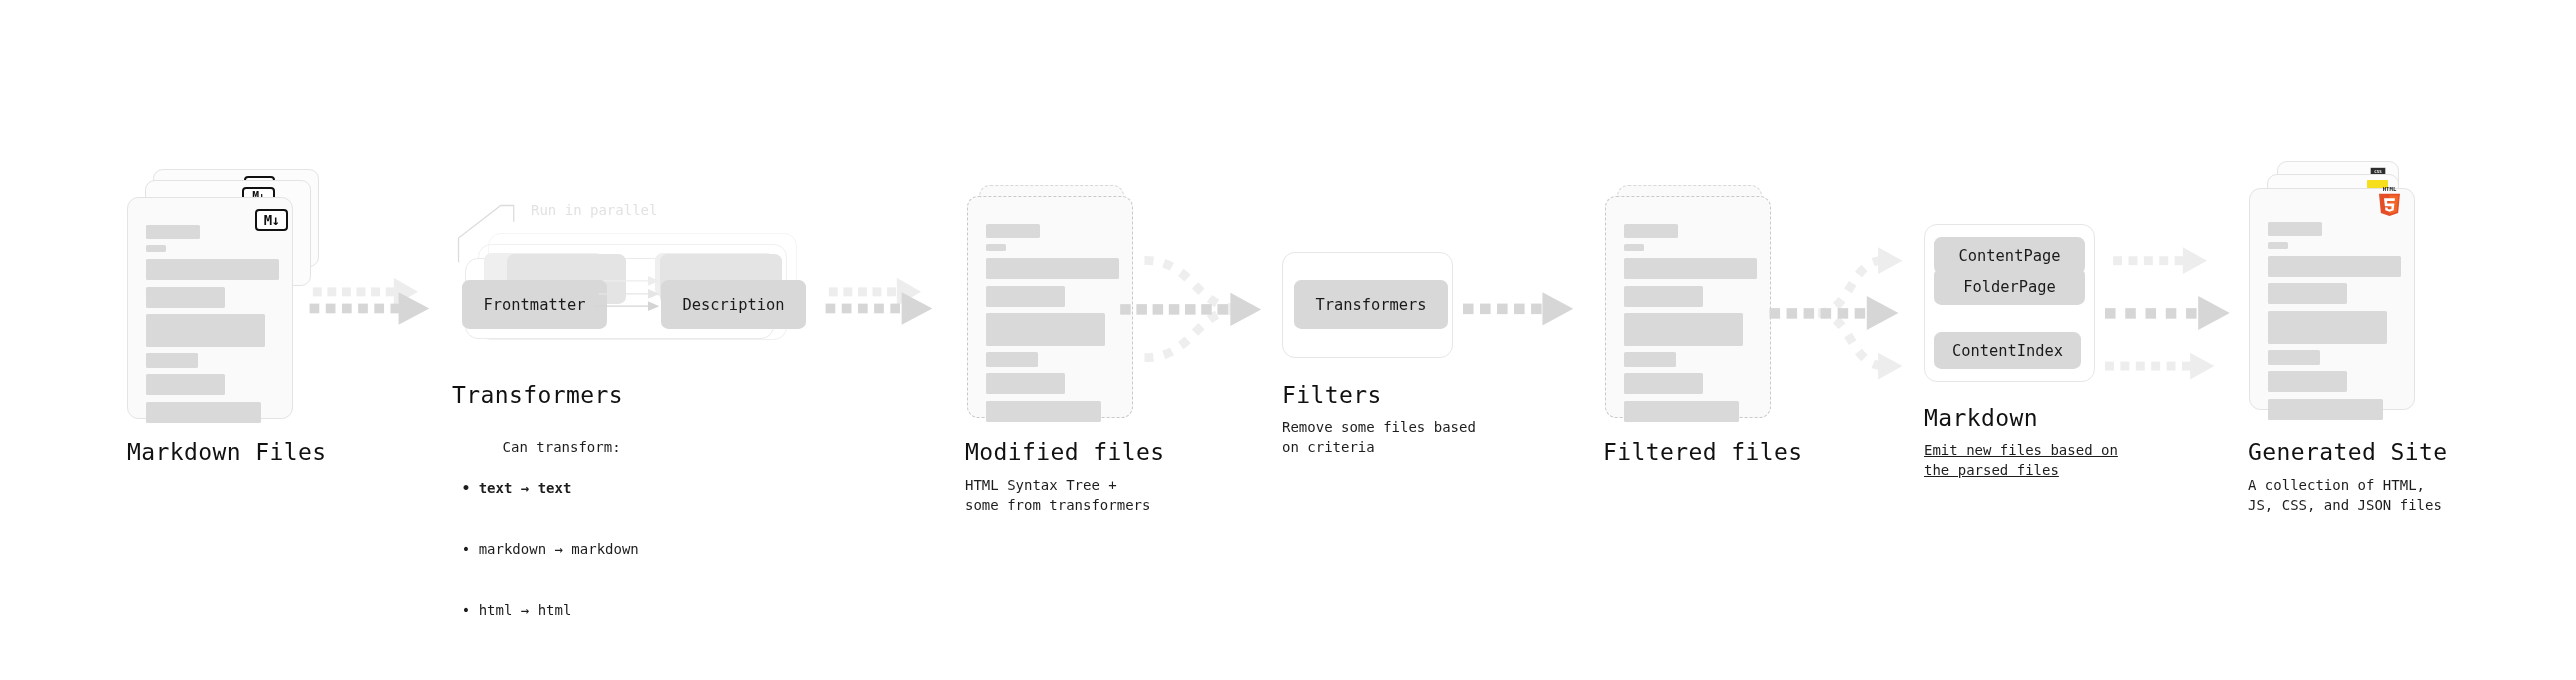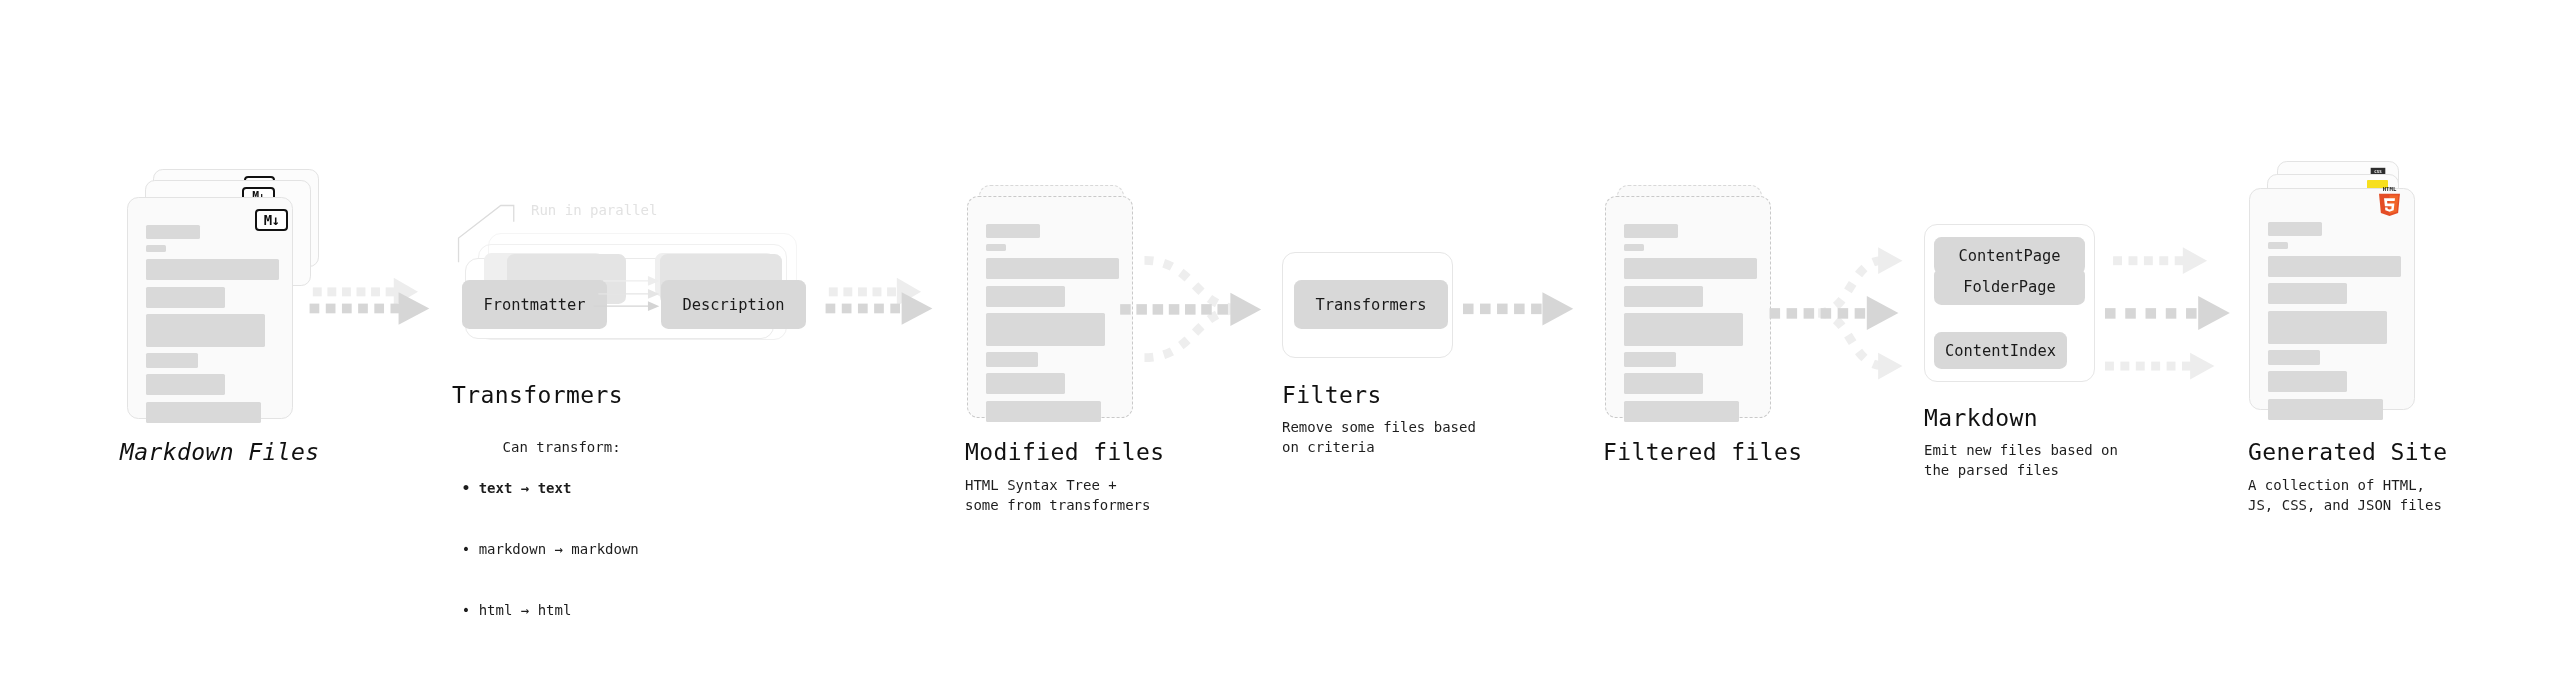--- a/index.html
+++ b/index.html
@@ -118,21 +118,21 @@
       <div class="bar" style="left:18px;top:116px;width:119px;height:32.5px;"></div>
       <div class="bar" style="left:18px;top:155px;width:52px;height:14.6px;"></div>
       <div class="bar" style="left:18px;top:176px;width:79px;height:21px;"></div>
       <div class="bar" style="left:18px;top:204px;width:115px;height:21px;"></div>
     </div>
 
     <div class="md-badge" style="left:255px;top:209px;width:33px;height:22px;font-size:14px;">
       <span>M↓</span>
     </div>
 
-    <div class="title" style="left:120px;top:439px;font-style:italic;">Markdown Files</div>
+    <div class="title" style="left:127px;top:439px;">Markdown Files</div>
   </div>
 
   <svg style="left:309px;top:268px;width:163px;height:89px;" viewBox="0 0 200 110">
     <g fill="#ededed">
       <rect x="4" y="24" width="11" height="11"></rect>
       <rect x="22" y="24" width="11" height="11"></rect>
       <rect x="40" y="24" width="11" height="11"></rect>
       <rect x="58" y="24" width="11" height="11"></rect>
       <rect x="76" y="24" width="11" height="11"></rect>
       <rect x="94" y="24" width="11" height="11"></rect>
@@ -311,26 +311,26 @@
 
   <div>
     <div class="panel" style="left:1924px;top:224px;width:171px;height:158px;"></div>
 
     <div class="chip" style="left:1934px;top:237px;width:151px;height:37px;">
       <span>ContentPage</span>
     </div>
     <div class="chip" style="left:1934px;top:268px;width:151px;height:37px;">
       <span>FolderPage</span>
     </div>
-    <div class="chip" style="left:1934px;top:332px;width:133px;height:37px;">
+    <div class="chip" style="left:1934px;top:332px;width:147px;height:37px;">
       <span>ContentIndex</span>
     </div>
 
     <div class="title" style="left:1924px;top:405px;">Markdown</div>
-    <div class="sub" style="left:1924px;top:440px;">Emit new files based on
+    <div class="sub" style="left:1924px;top:440px;text-decoration:underline;">Emit new files based on
 the parsed files</div>
   </div>
 
   <svg style="left:2105px;top:236px;width:154px;height:154px;" viewBox="0 0 190 190">
     <g fill="#ededed">
       <rect x="10" y="25" width="11" height="11"></rect>
       <rect x="29" y="25" width="11" height="11"></rect>
       <rect x="48" y="25" width="11" height="11"></rect>
       <rect x="67" y="25" width="11" height="11"></rect>
       <rect x="86" y="25" width="11" height="11"></rect>

